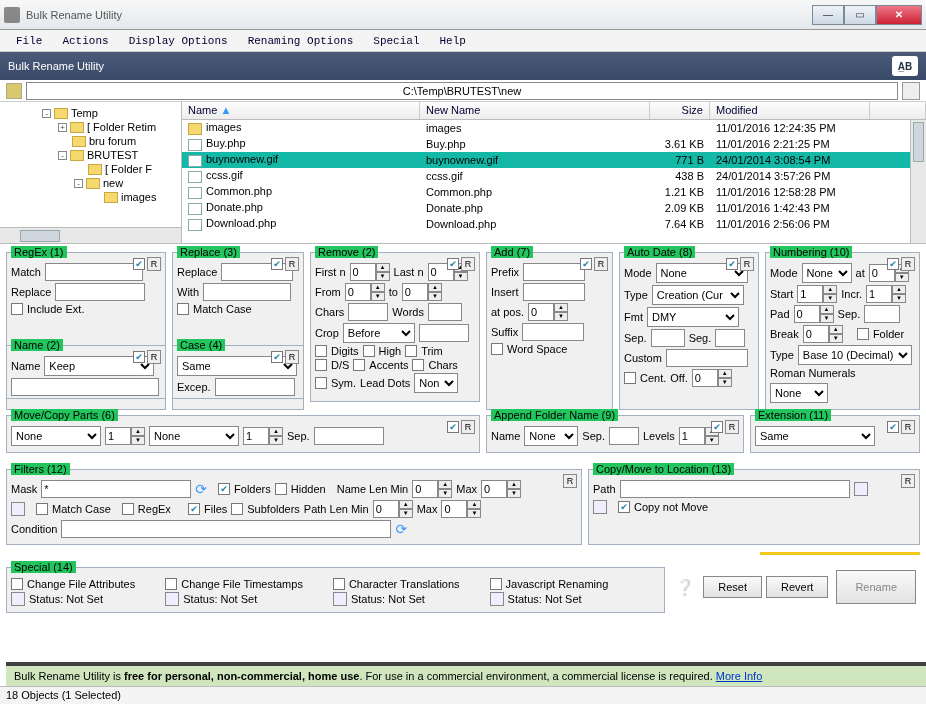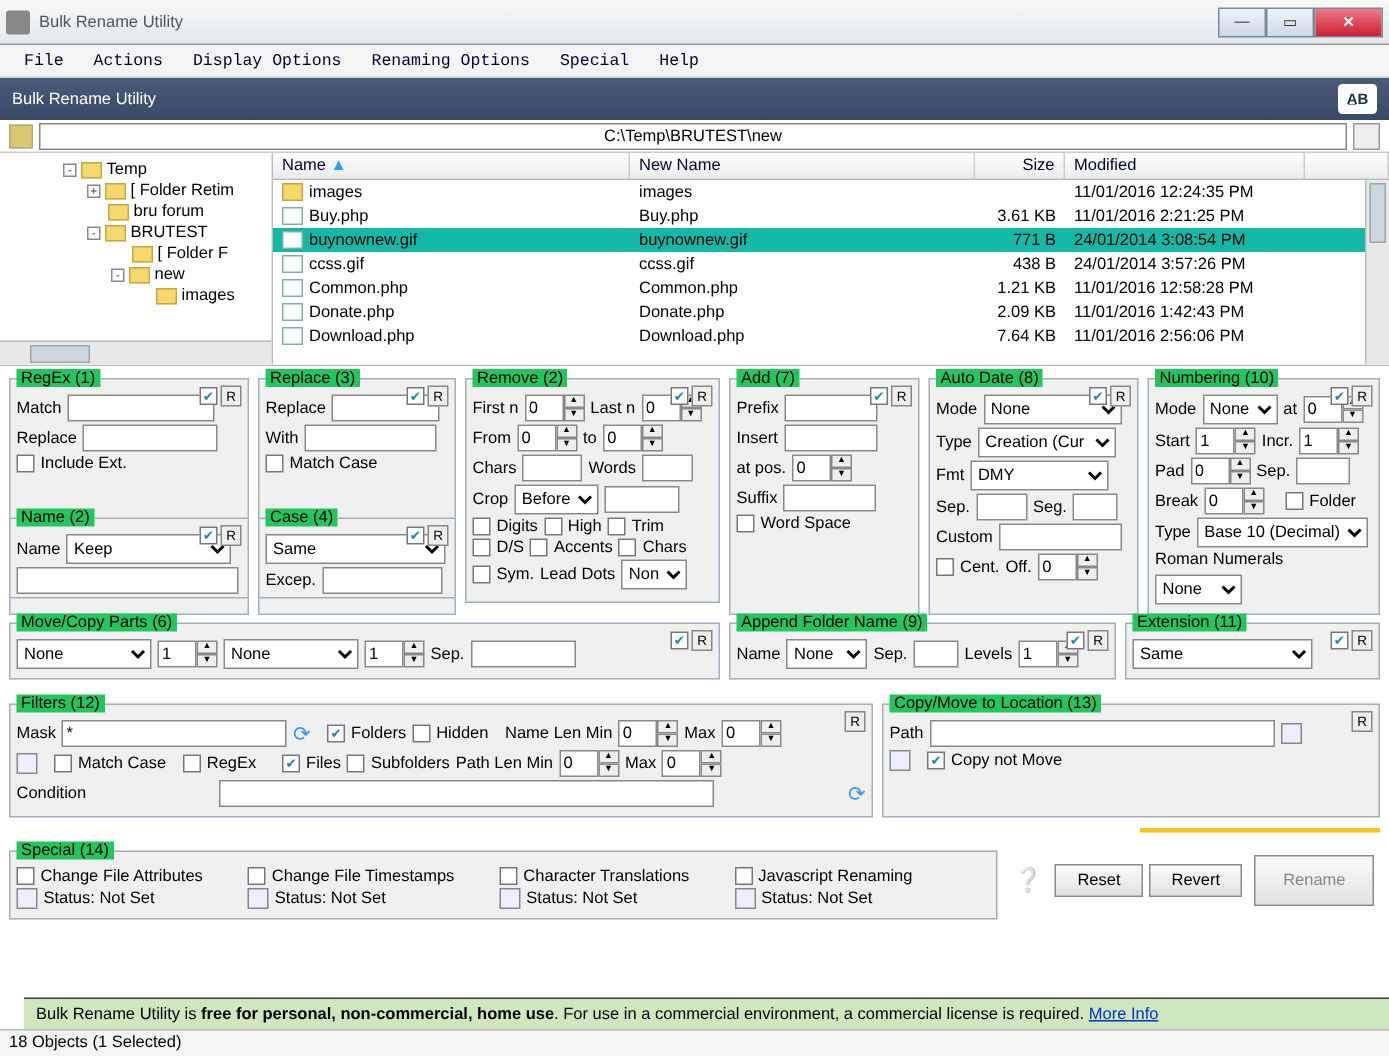--- a/index.html
+++ b/index.html
@@ -58,21 +58,21 @@
 select.sl { border: 1px solid #888; height: 20px; background: #fff; }
 .chk2 { width: 12px; height: 12px; border: 1px solid #777; background: #fff; display: inline-block; vertical-align: middle; font-size: 9px; line-height: 10px; text-align: center; color: #28a; }
 .spin { display: inline-flex; }
 .spin input { width: 26px; height: 18px; border: 1px solid #888; text-align: left; padding: 0 2px; }
 .spin .sb { width: 14px; display: flex; flex-direction: column; }
 .spin .sb div { flex: 1; border: 1px solid #888; background: #eee; font-size: 6px; text-align: center; line-height: 7px; }
 
 .btn { border: 1px solid #888; background: linear-gradient(#fafafa,#e2e2e2); padding: 4px 14px; }
 .btn.big { padding: 10px 18px; color: #888; }
 
-.footer { position: absolute; bottom: 18px; left: 16px; right: 0; background: #cfe6bf; border-top: 1px solid #404040; padding: 4px 8px; font-size: 11px; }
+.footer { position: absolute; bottom: 18px; left: 6px; right: 0; background: #cfe6bf; border-top: 4px solid #404040; padding: 4px 8px; font-size: 11px; }
 .footer a { color: #0033cc; text-decoration: underline; }
 .status { position: absolute; bottom: 0; left: 0; right: 0; height: 18px; border-top: 1px solid #bbb; padding: 2px 6px; background: #f4f4f4; }
 
 .w-name { width: 238px; }
 .w-newname { width: 230px; }
 .w-size { width: 60px; text-align: right; }
 .w-mod { width: 160px; }
 .yellowbar { height: 3px; background: #f5c518; margin: 4px 0 6px 0; }
 .ticon { width:14px; height:14px; border:1px solid #888; background:#eef; display:inline-block; }
 </style>
@@ -297,21 +297,21 @@
           </span>
         </div>
     <div class="fl">
           <span class="lbl">Chars</span>
           <input class="tx" style="width: 40px;">
           <span class="lbl">Words</span>
           <input class="tx" style="width: 34px;">
         </div>
     <div class="fl">
           <span class="lbl">Crop</span>
-          <select class="sl" style="width:56px"><option>Before</option></select>
+          <select class="sl" style="width:72px"><option>Before</option></select>
           <input class="tx" style="width: 50px;">
         </div>
     <div class="fl">
           <span class="chk2"></span>
           <span class="lbl">Digits</span>
           <span class="chk2"></span>
           <span class="lbl">High</span>
       <span class="chk2"></span>
           <span class="lbl">Trim</span>
         </div>
@@ -609,21 +609,21 @@
             </span>
           </span>
       <span class="lbl">Max</span><span class="spin">
             <input value="0" style="">
             <span class="sb">
               <div>▲</div>
               <div>▼</div>
             </span>
           </span>
     </div>
-    <div class="fl" style="justify-content:space-between">
+    <div class="fl" style="justify-content:flex-start">
           <span class="lbl">Condition</span>
           <input class="tx" style="width: 330px;">
           <span style="color:#39f;font-size:14px">⟳</span>
         </div>
   </fieldset>
   <fieldset style="flex:1">
     <legend>Copy/Move to Location (13)</legend>
     <div class="hdrctrl">
           <span class="rbtn">R</span>
         </div>

